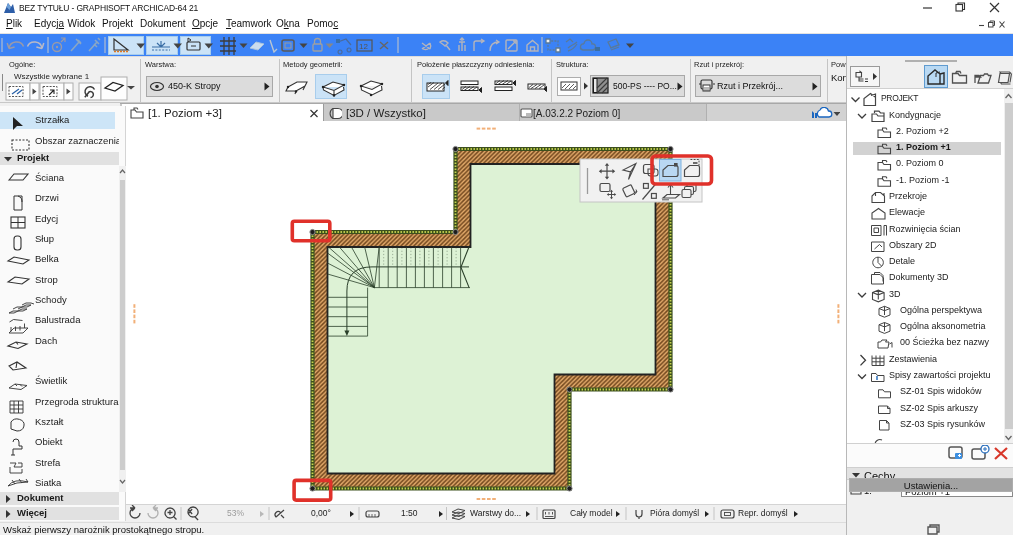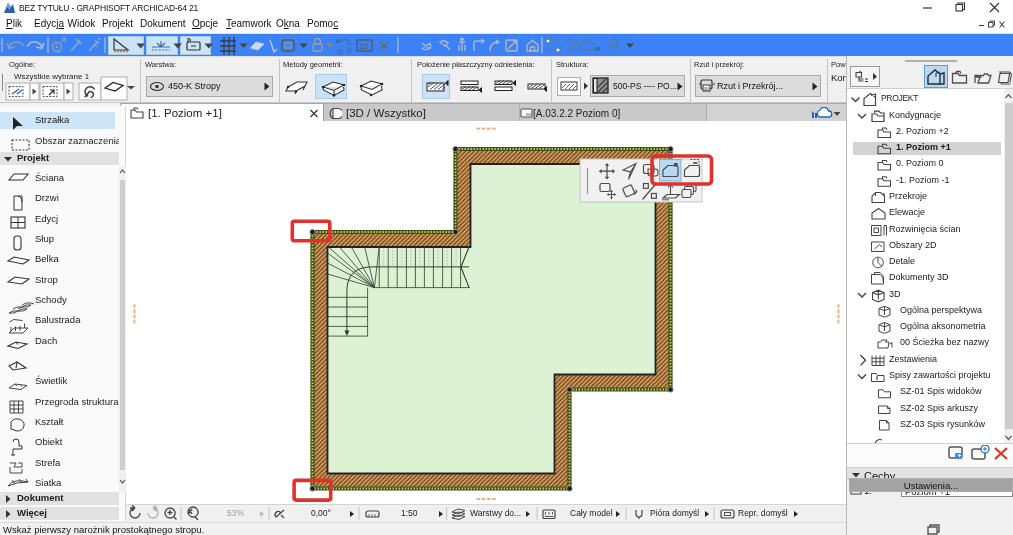--- a/index.html
+++ b/index.html
@@ -261,21 +261,21 @@
   <span class="iblabel" style="left:831px">Powią</span>
   <span class="abs" style="left:831px;top:15px;font-size:9.5px;color:#111">Kon</span>
 </div>
 
 <div class="abs" id="tabbar">
   <div class="tab" style="left:2px;width:202px;background:#fff;border-right:1px solid #9a9a9a">
     <svg class="abs" style="left:8px;top:3px" width="14" height="12" viewBox="0 0 14 12">
         <path d="M1 11 V3 h4 l1.5 2 H13 V11 Z" fill="#fff" stroke="#444" stroke-width="1.1"></path>
         <path d="M4 3 V1 h3 l1 1.5" fill="none" stroke="#444" stroke-width="1.1"></path>
       </svg>
-    <span class="abs" style="left:26px;top:2.5px">[1. Poziom +1]</span>
+    <span class="abs" style="left:26px;top:2.5px">[1. Poziom +3]</span>
     <svg class="abs" style="left:187px;top:5px" width="10" height="9" viewBox="0 0 10 9">
         <path d="M1.5 1 l7 7 m0 -7 l-7 7" stroke="#333" stroke-width="1.2"></path>
       </svg>
   </div>
   <div class="tab" style="left:204px;width:196px;border-right:1px solid #b0b0b0">
     <svg class="abs" style="left:5px;top:3px" width="13" height="13" viewBox="0 0 13 13">
         <path d="M4 1.5 h5 a3 3 0 0 1 0 10 h-5 Z" fill="#fff" stroke="#444" stroke-width="1.1"></path>
         <path d="M4 1.5 a5 5.5 0 0 0 0 10" fill="none" stroke="#444" stroke-width="1.1"></path>
       </svg>
     <span class="abs" style="left:22px;top:2.5px">[3D / Wszystko]</span>

